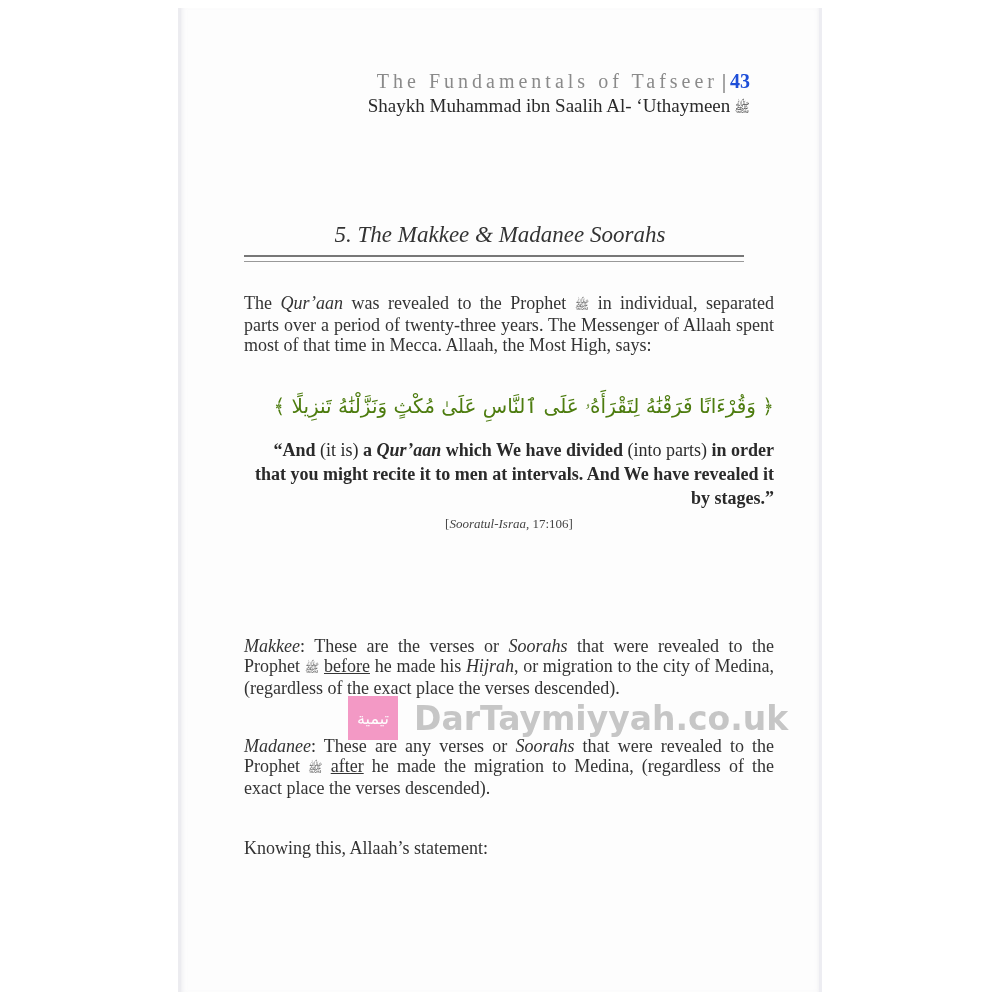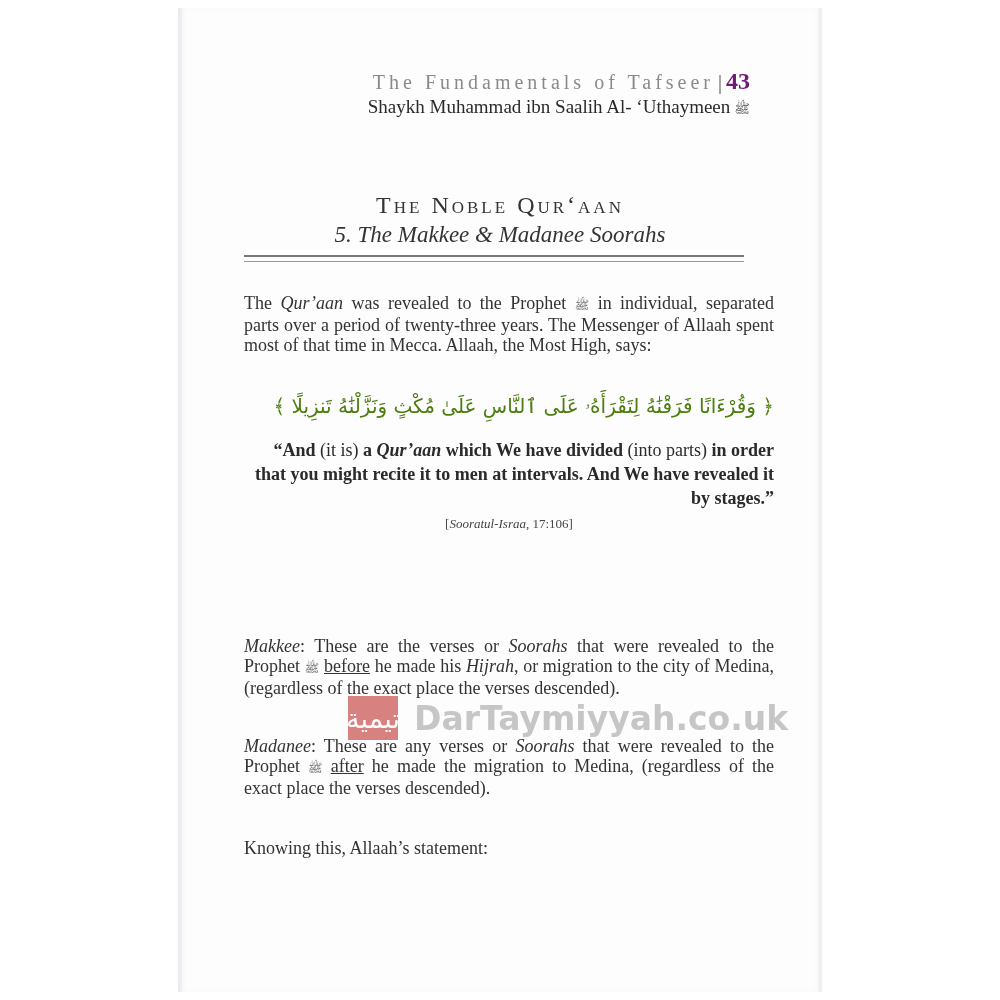--- a/index.html
+++ b/index.html
@@ -11,21 +11,21 @@
       position: absolute; left: 178px; top: 8px; width: 644px; height: 984px;
       background: #fdfdfd;
       box-shadow: inset 8px 0 6px -6px rgba(200,200,210,0.6), inset -6px 0 6px -5px rgba(210,210,220,0.7);
     }
     .page-left-edge { position: absolute; left: 0; top: 0; width: 3px; height: 100%; background: #ececf0; }
     .page-right-edge { position: absolute; right: 0; top: 0; width: 3px; height: 100%; background: #ededf2; }
 
     .running-head { position: absolute; right: 72px; top: 60px; text-align: right; }
     .rh-line1 { font-size: 20px; color: #8a8a8a; letter-spacing: 4px; line-height: 26px; white-space: nowrap; }
     .rh-sep { color: #555; letter-spacing: 0; margin: 0 4px; }
-    .rh-page { color: #701a75; font-weight: bold; letter-spacing: 0; font-size: 24px; }
+    .rh-page { color: #1d4ed8; font-weight: bold; letter-spacing: 0; font-size: 20px; }
     .rh-line2 { font-size: 19px; color: #2a2a2a; line-height: 24px; white-space: nowrap; margin-top: 0px; letter-spacing: 0; }
     .rh-honor { font-size: 13px; color: #444; margin-left: 4px; }
 
     .part-label { position: absolute; left: 0; width: 100%; top: 153px; text-align: center; font-size: 15px; letter-spacing: 3px; color: #333; font-variant: small-caps; }
     .chapter-title { position: absolute; left: 0; width: 100%; top: 184px; text-align: center; font-size: 24px; letter-spacing: 3px; color: #333; font-variant: small-caps; }
     .chapter-sub { position: absolute; left: 0; width: 100%; top: 214px; text-align: center; font-size: 23px; font-style: italic; color: #333; }
     .rule { position: absolute; left: 66px; width: 500px; top: 247px; height: 4px; border-top: 2px solid #777; border-bottom: 1px solid #999; }
 
     .para { position: absolute; left: 66px; width: 530px; font-size: 18px; line-height: 20px; text-align: justify; color: #333; }
     .para i { font-style: italic; }
@@ -35,41 +35,40 @@
     .p3 { top: 628px; }
     .p4 { top: 728px; }
     .p5 { top: 830px; }
 
     .arabic { position: absolute; left: 66px; width: 530px; top: 386px; text-align: right; direction: rtl; font-family: "DejaVu Sans", sans-serif; font-size: 20px; color: #4d7c0f; }
     .quote { position: absolute; left: 66px; width: 530px; top: 430px; text-align: right; font-size: 18px; line-height: 24px; font-weight: bold; color: #2a2a2a; }
     .quote .light { font-weight: normal; }
     .cite { position: absolute; left: 66px; width: 530px; top: 508px; text-align: center; font-size: 13px; color: #444; }
 
     .watermark { position: absolute; left: 348px; top: 696px; display: flex; align-items: center; opacity: 0.55; }
-    .wm-logo { width: 50px; height: 44px; background: #b91c1c; color: #fff; font-family: "DejaVu Sans", sans-serif; font-size: 27px; display: flex; align-items: center; justify-content: center; }
+    .wm-logo { width: 50px; height: 44px; background: #ec4899; color: #fff; font-family: "DejaVu Sans", sans-serif; font-size: 16px; display: flex; align-items: center; justify-content: center; }
     .wm-text { font-family: "DejaVu Sans", sans-serif; font-size: 33px; font-weight: bold; color: #9a9a9a; margin-left: 16px; text-align: right; }
     .saw { font-family: "DejaVu Sans", sans-serif; font-size: 12px; color: #555; }
   </style>
 </head>
 <body>
 
 <div class="page">
   <div class="page-left-edge"></div>
   <div class="page-right-edge"></div>
 
   <div class="running-head">
     <div class="rh-line1">
       <span>The Fundamentals of Tafseer</span><span class="rh-sep">|</span><span class="rh-page">43</span>
     </div>
     <div class="rh-line2">
       <span>Shaykh Muhammad ibn Saalih Al- ‘Uthaymeen</span><span class="rh-honor">ﷺ</span>
     </div>
   </div>
 
-  <div class="chapter-title">The Noble Qur‘aan</div>
   <div class="chapter-sub">5. The Makkee &amp; Madanee Soorahs</div>
   <div class="rule"></div>
 
   <div class="para p1">
     <span>The </span><i>Qur’aan</i><span> was revealed to the Prophet </span><span class="saw">ﷺ</span><span> in individual, separated parts over a period of twenty-three years. The Messenger of Allaah spent most of that time in Mecca. Allaah, the Most High, says:</span>
   </div>
 
   <div class="arabic">﴿ وَقُرْءَانًا فَرَقْنَٰهُ لِتَقْرَأَهُۥ عَلَى ٱلنَّاسِ عَلَىٰ مُكْثٍ وَنَزَّلْنَٰهُ تَنزِيلًا ﴾</div>
 
   <div class="quote">

